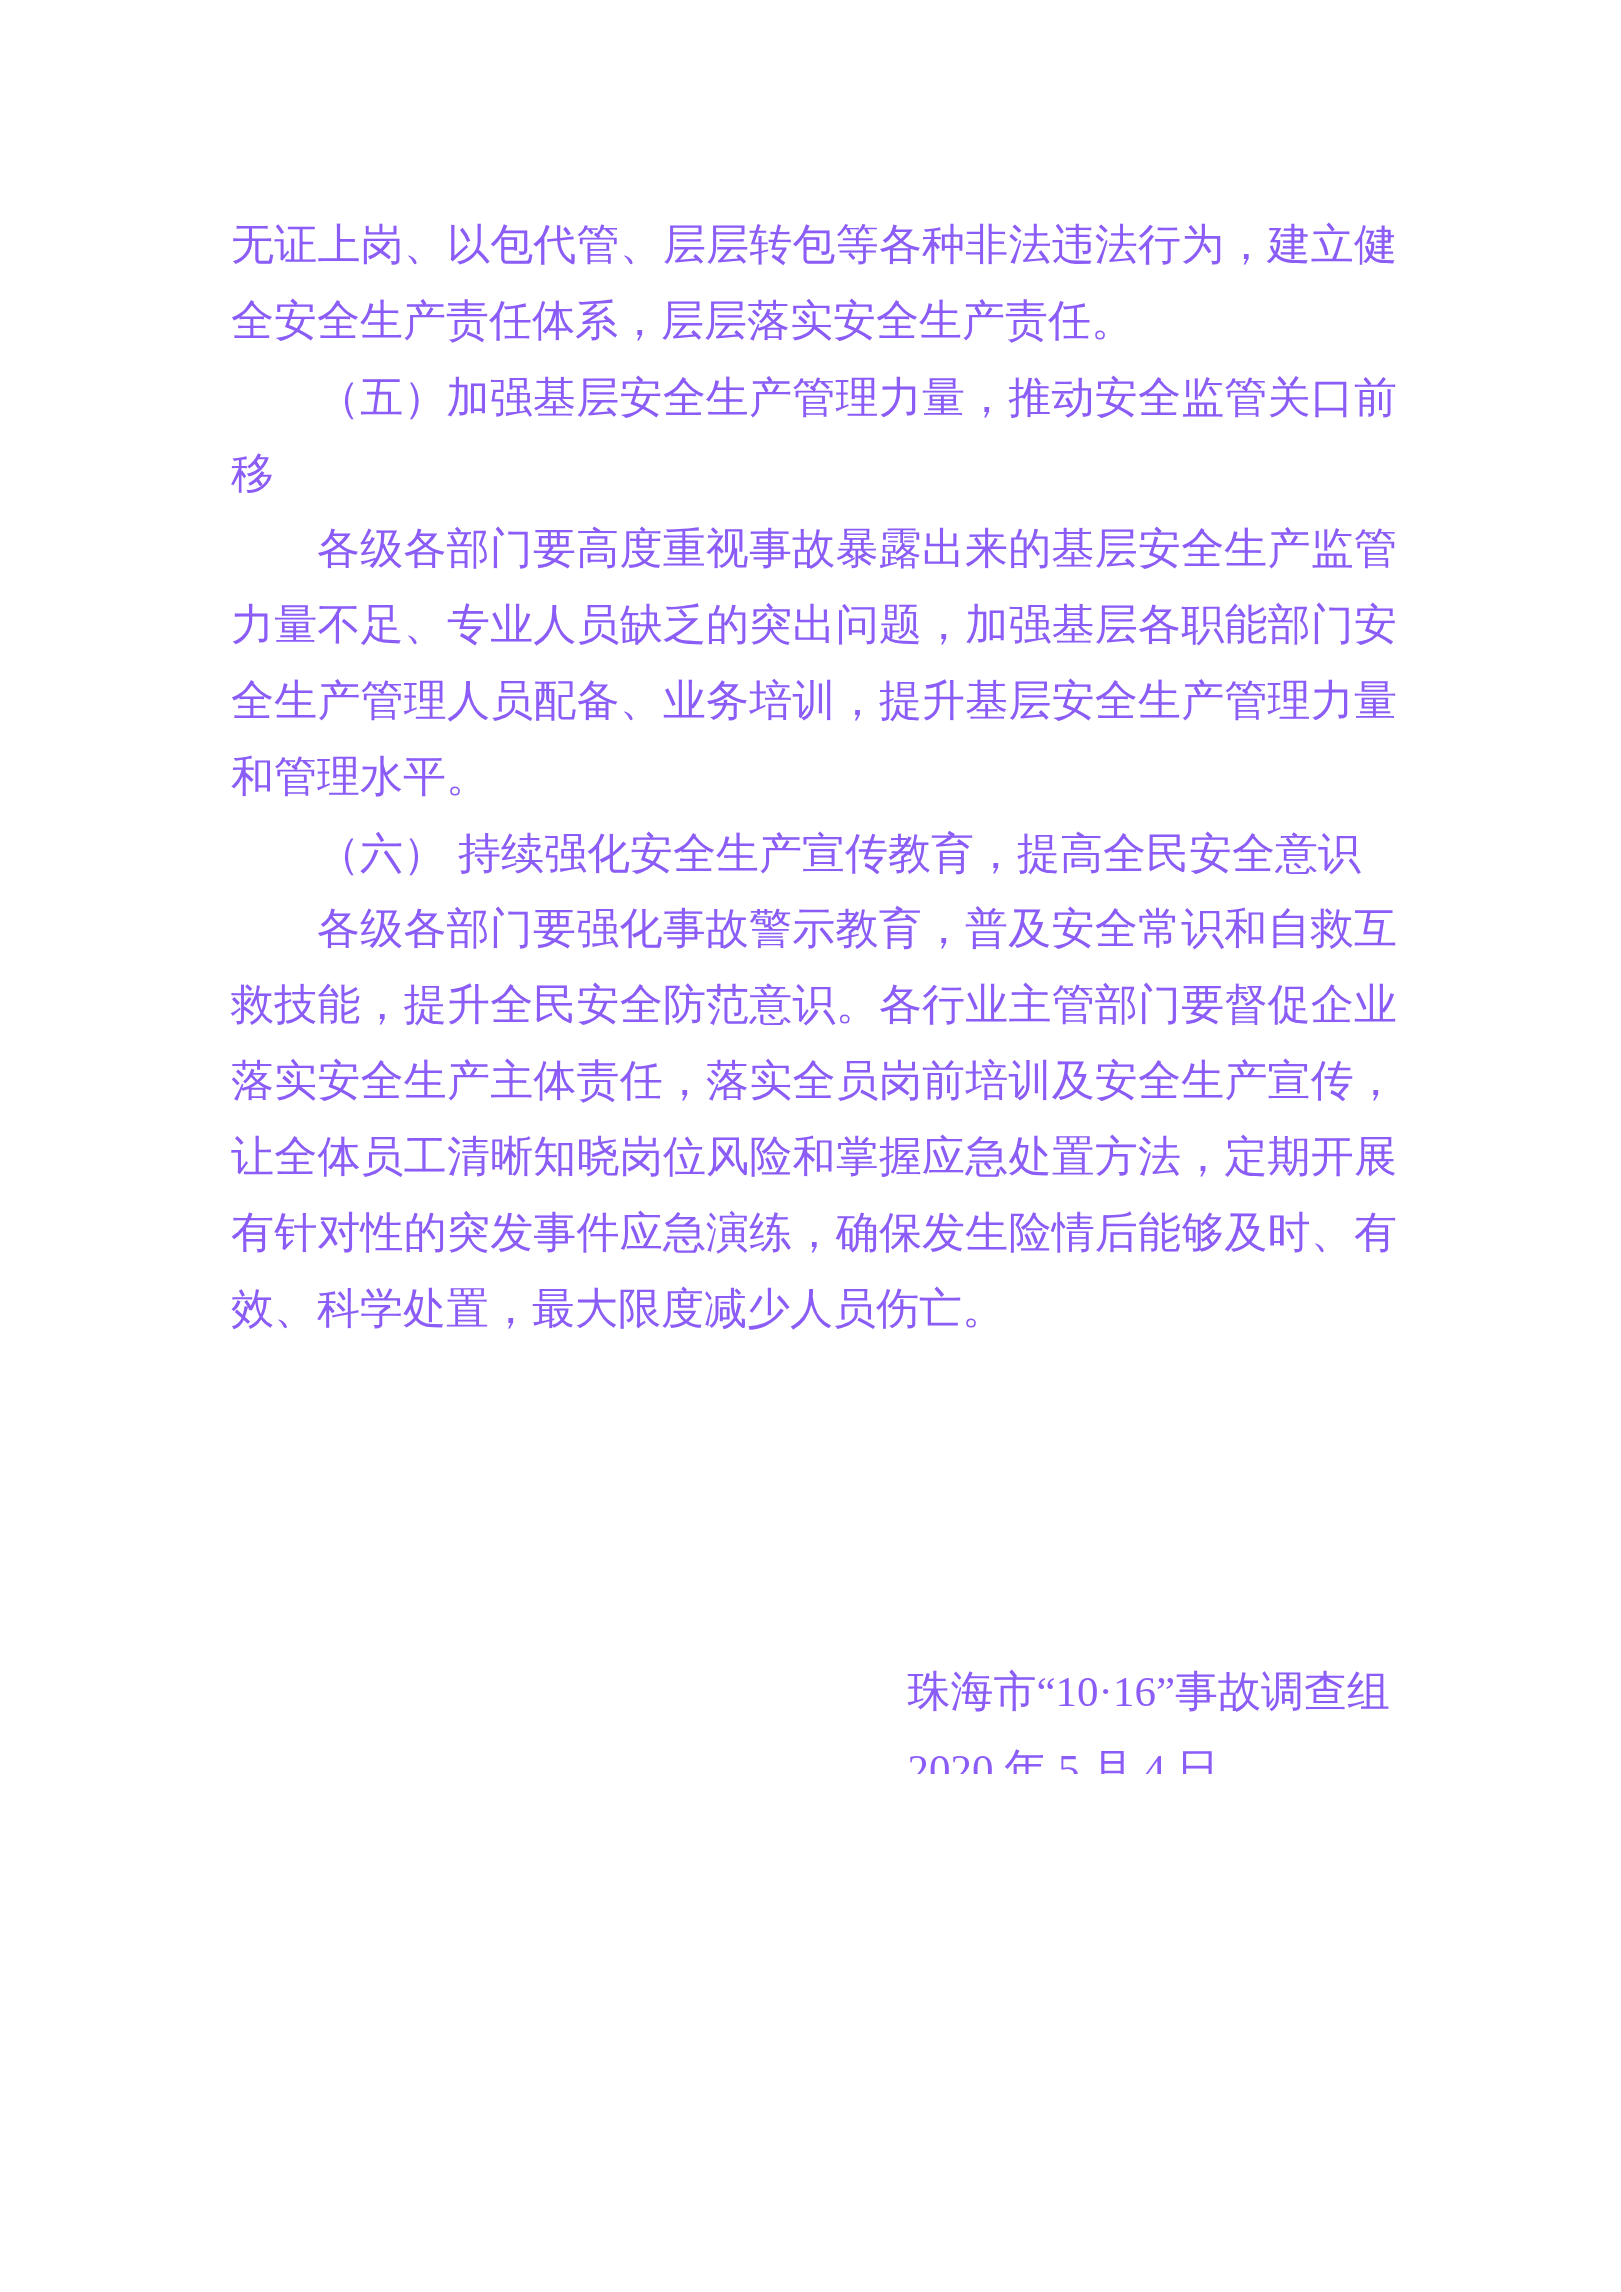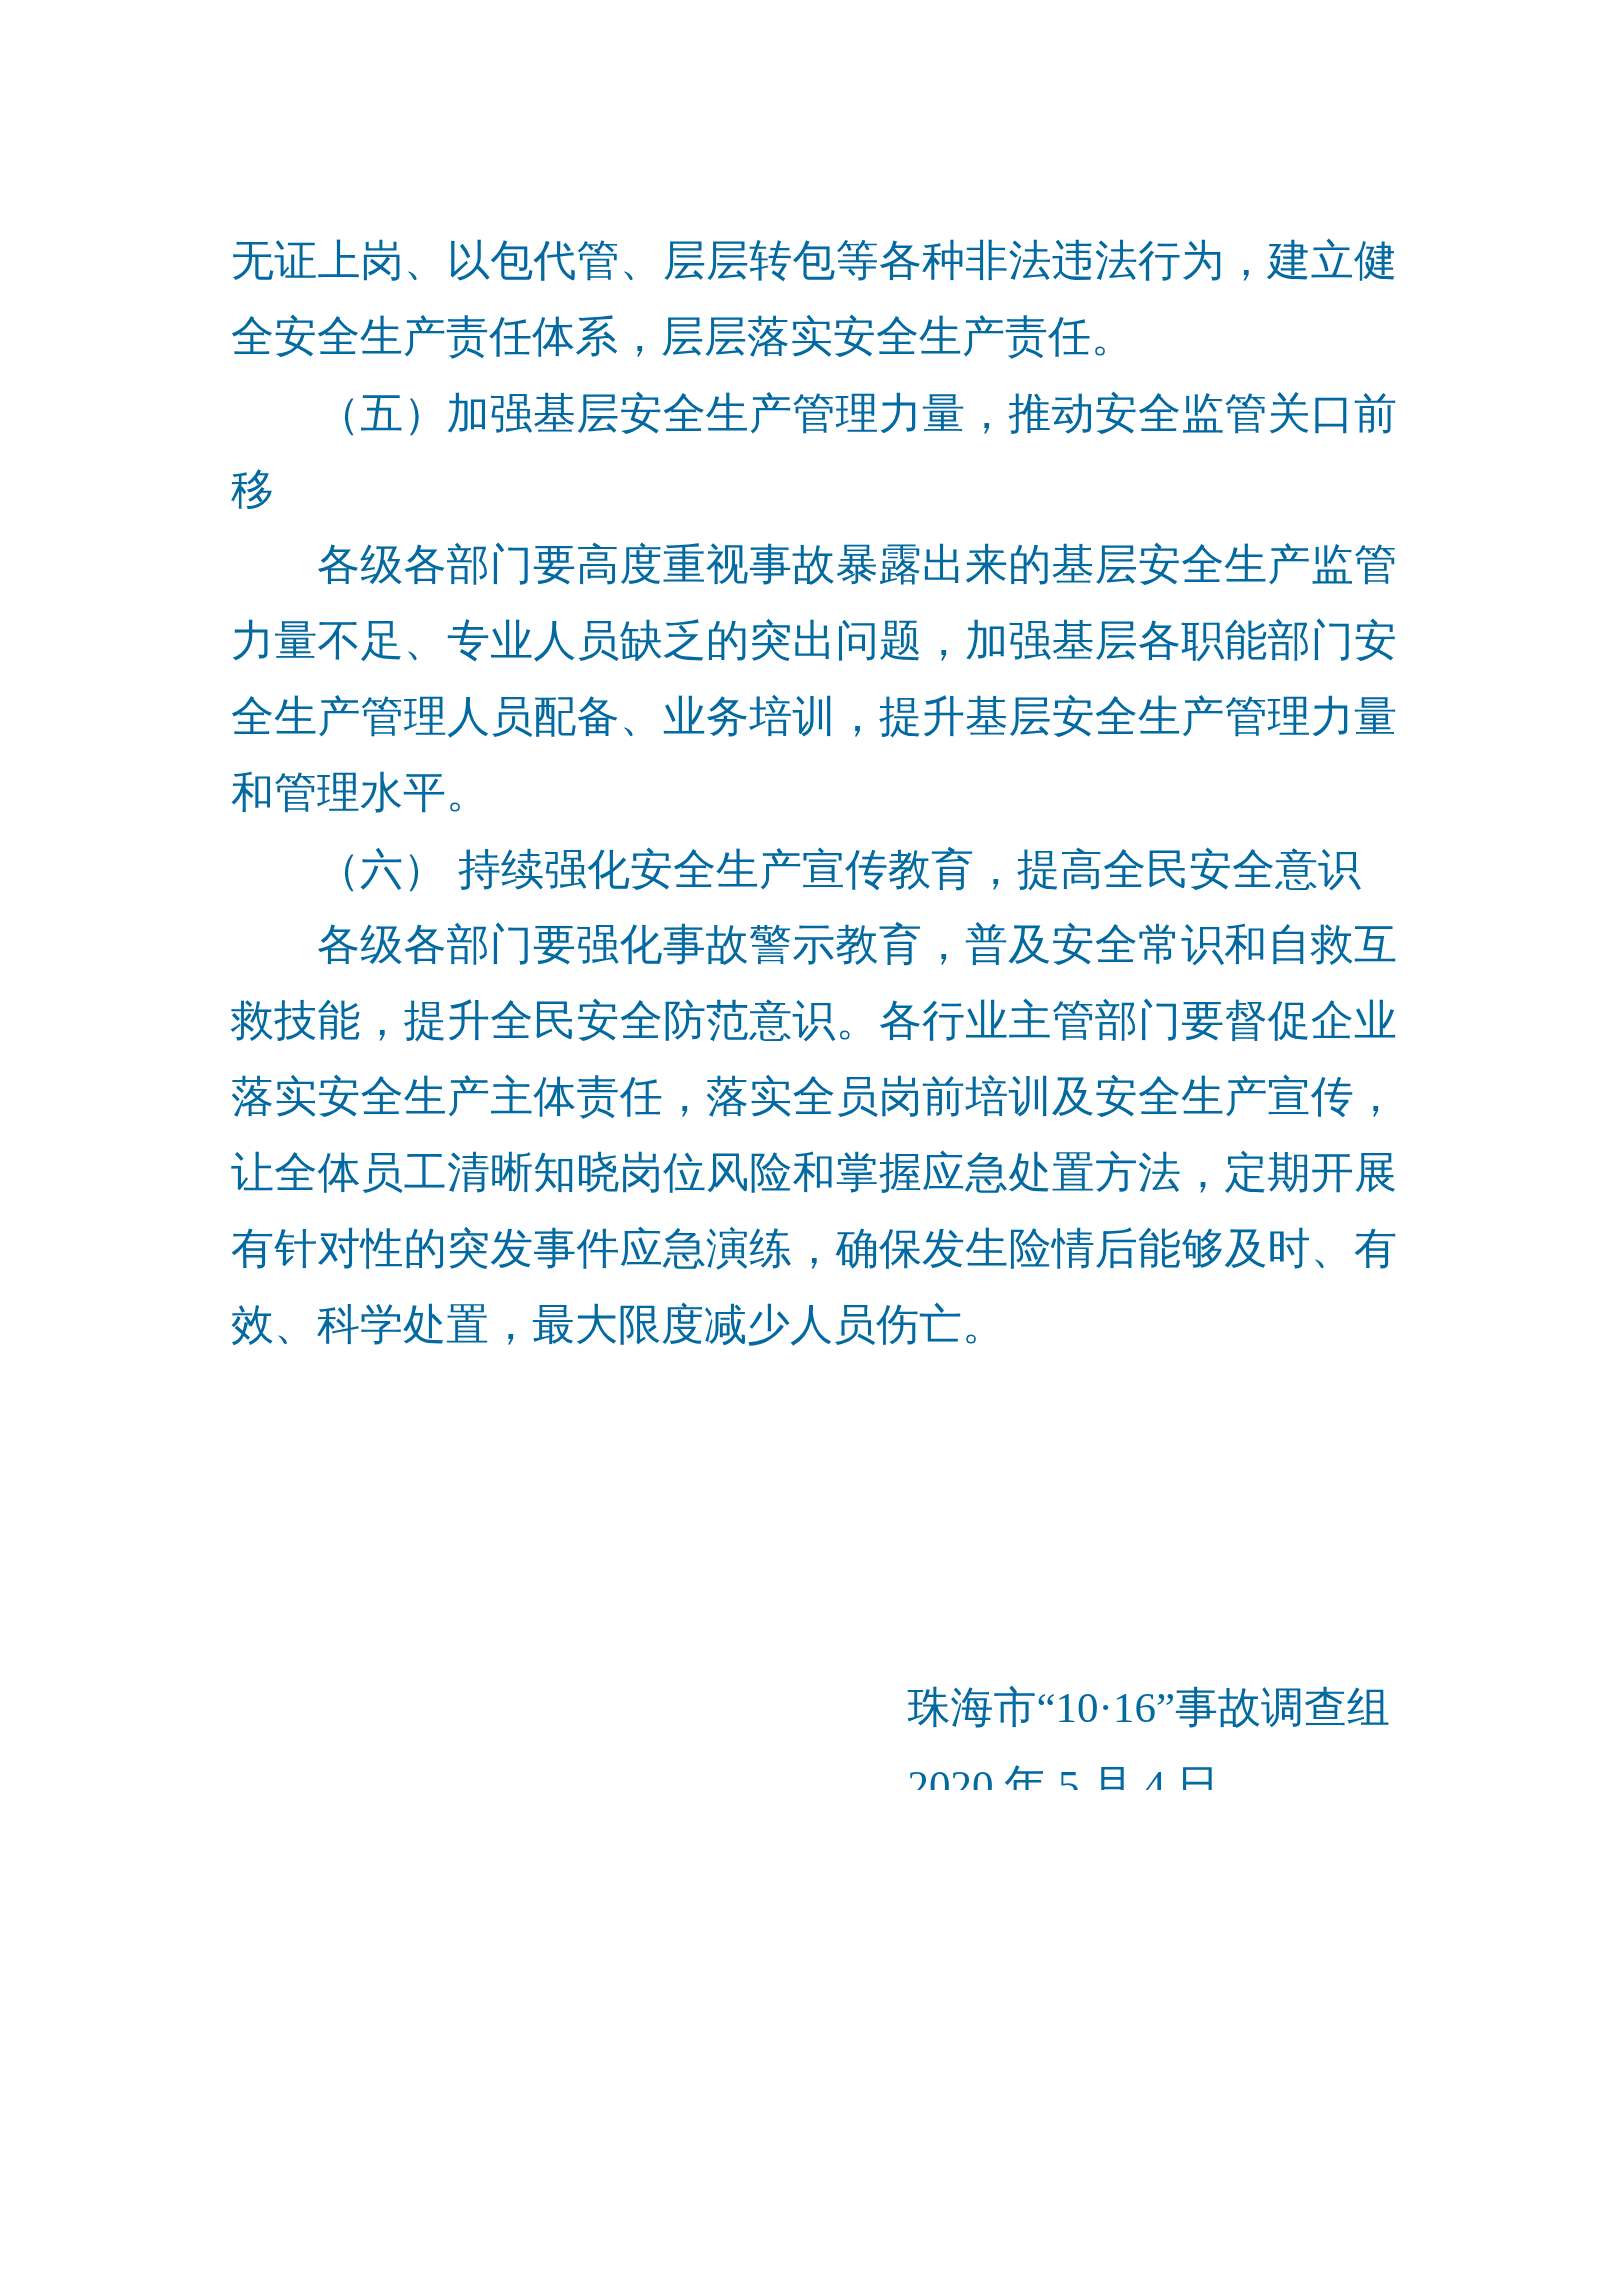--- a/index.html
+++ b/index.html
@@ -5,24 +5,23 @@
   html, body {
     margin: 0;
     padding: 0;
     background: #ffffff;
   }
   .page {
     position: relative;
     width: 1621px;
     height: 1774px;
     background: #ffffff;
-    color: #0369a1;
+    color: #8b5cf6;
     font-family: "Liberation Serif", "DejaVu Serif", serif;
     overflow: hidden;
-    margin-top: 16px;
   }
   .body-text {
     position: absolute;
     left: 231px;
     top: 207px;
     width: 1166px;
   }
   .para {
     margin: 0;
     font-size: 43px;

